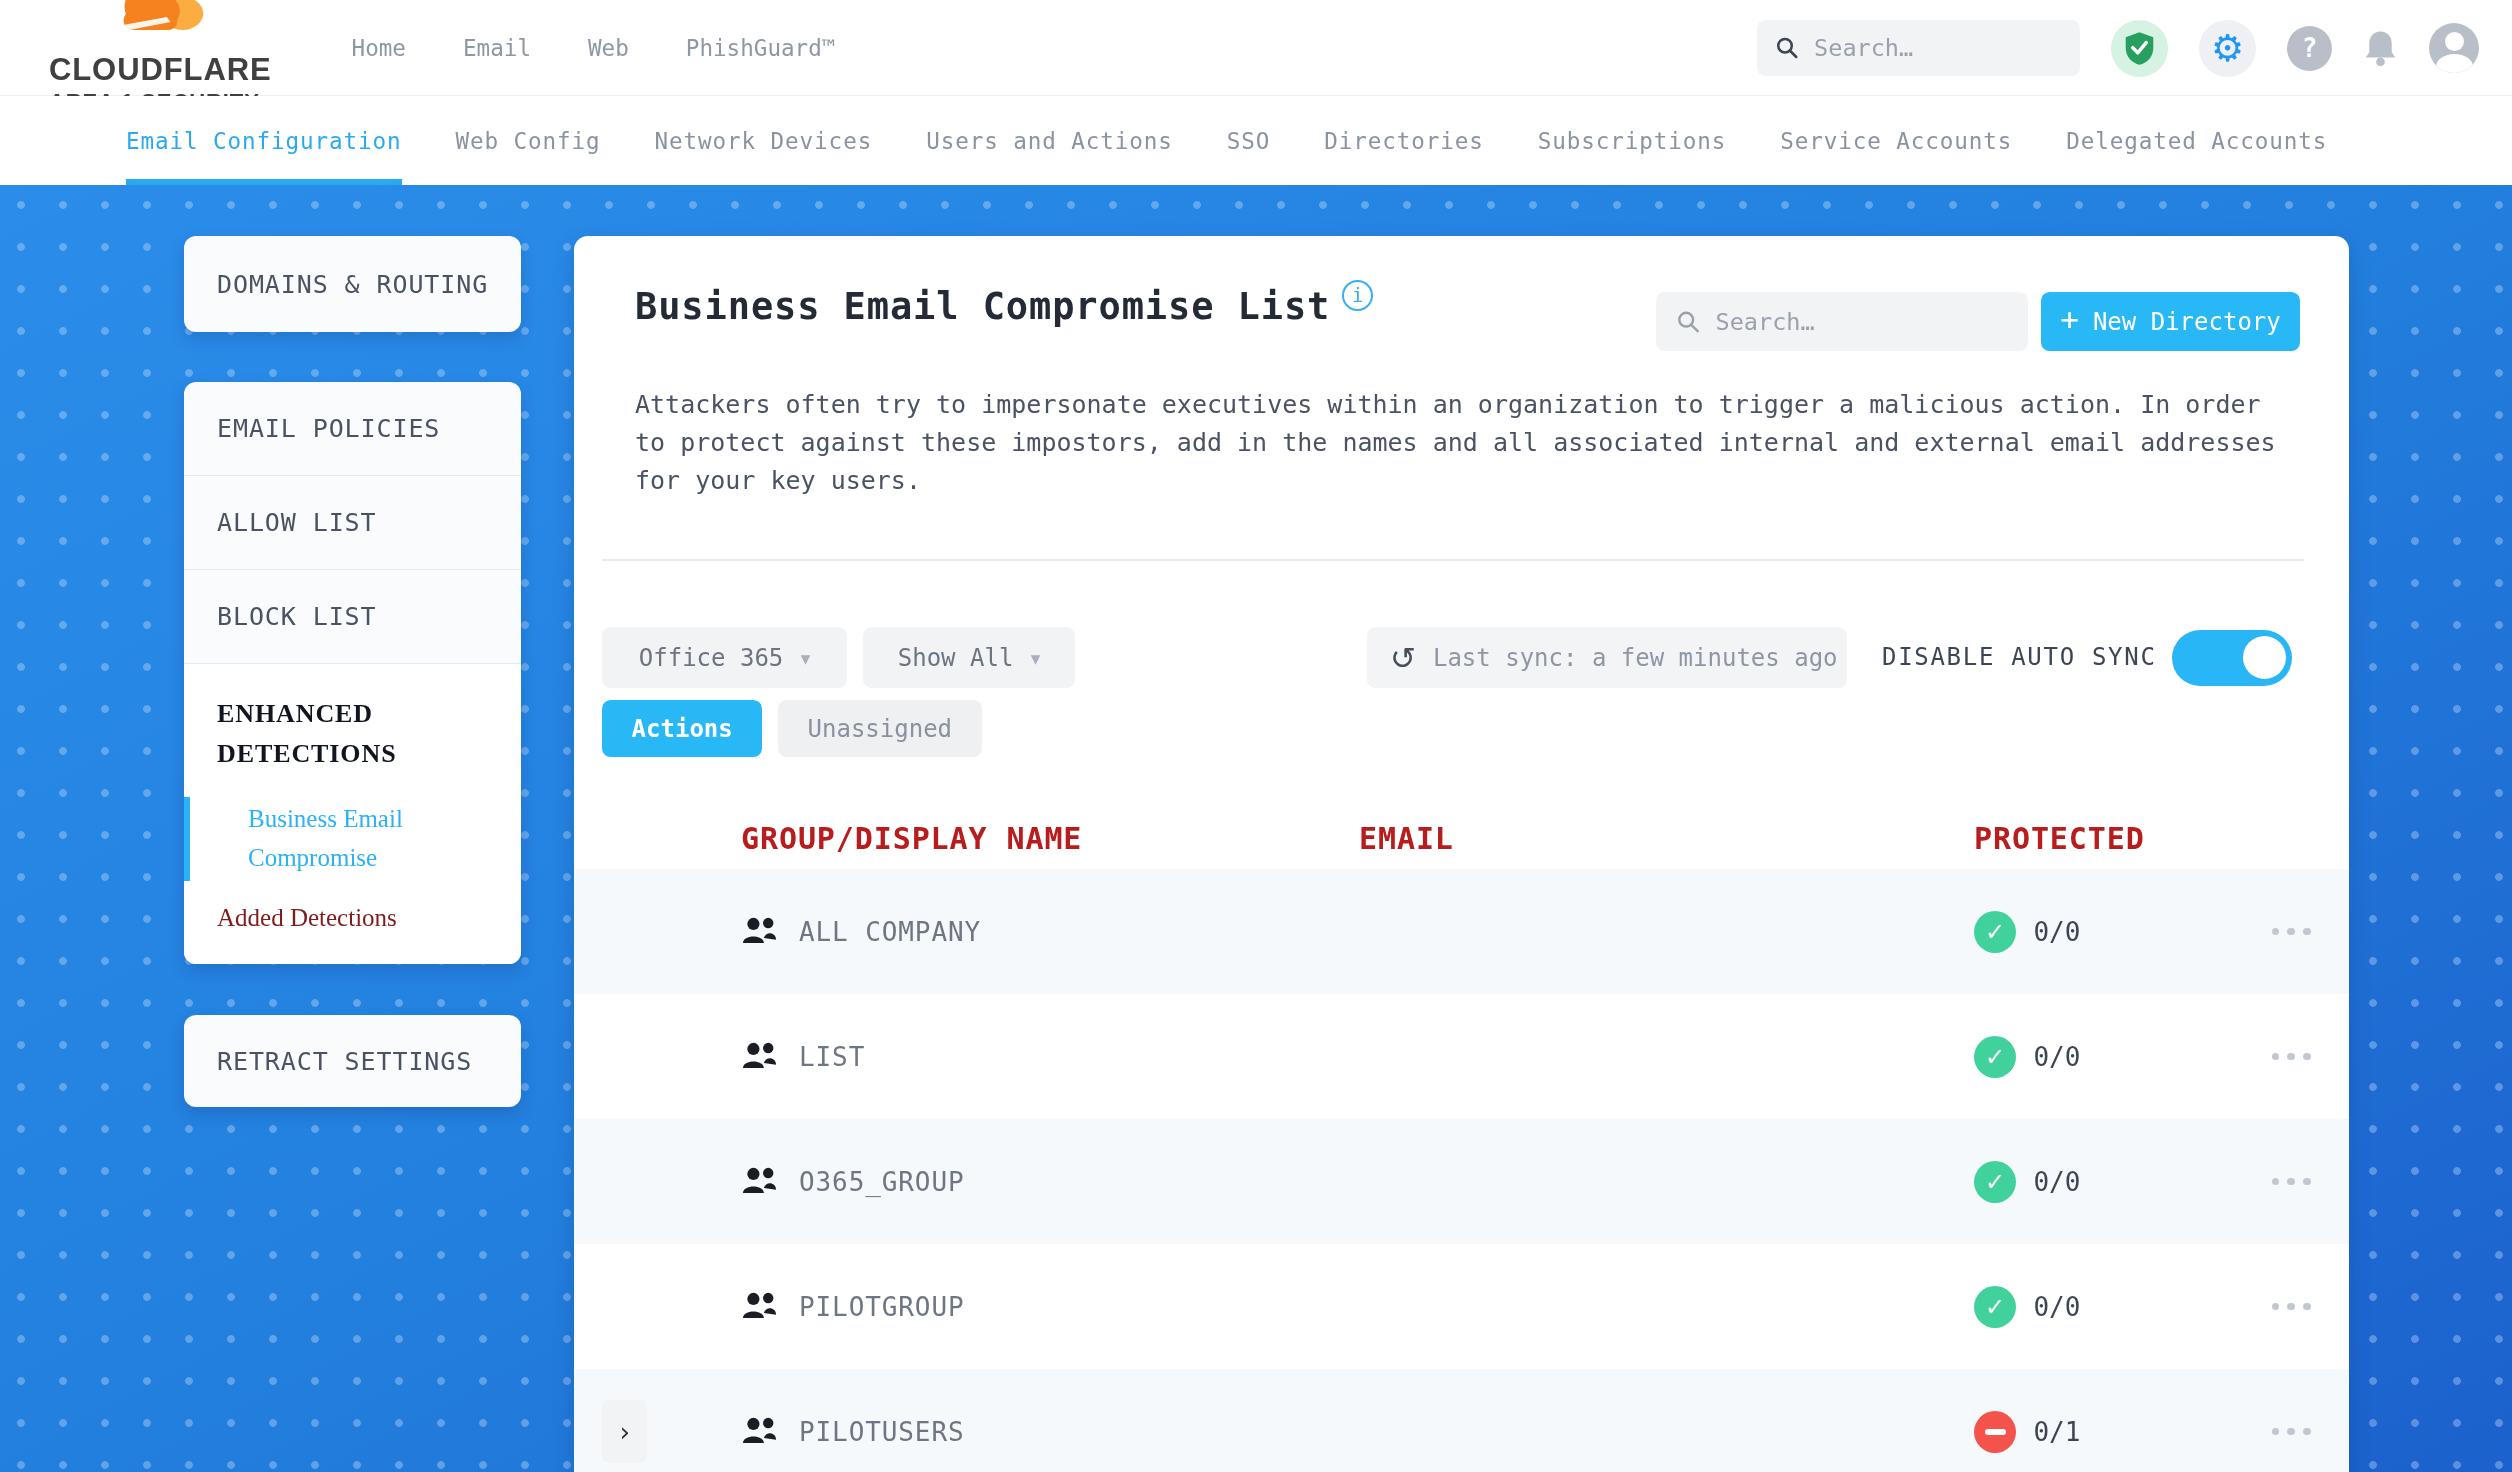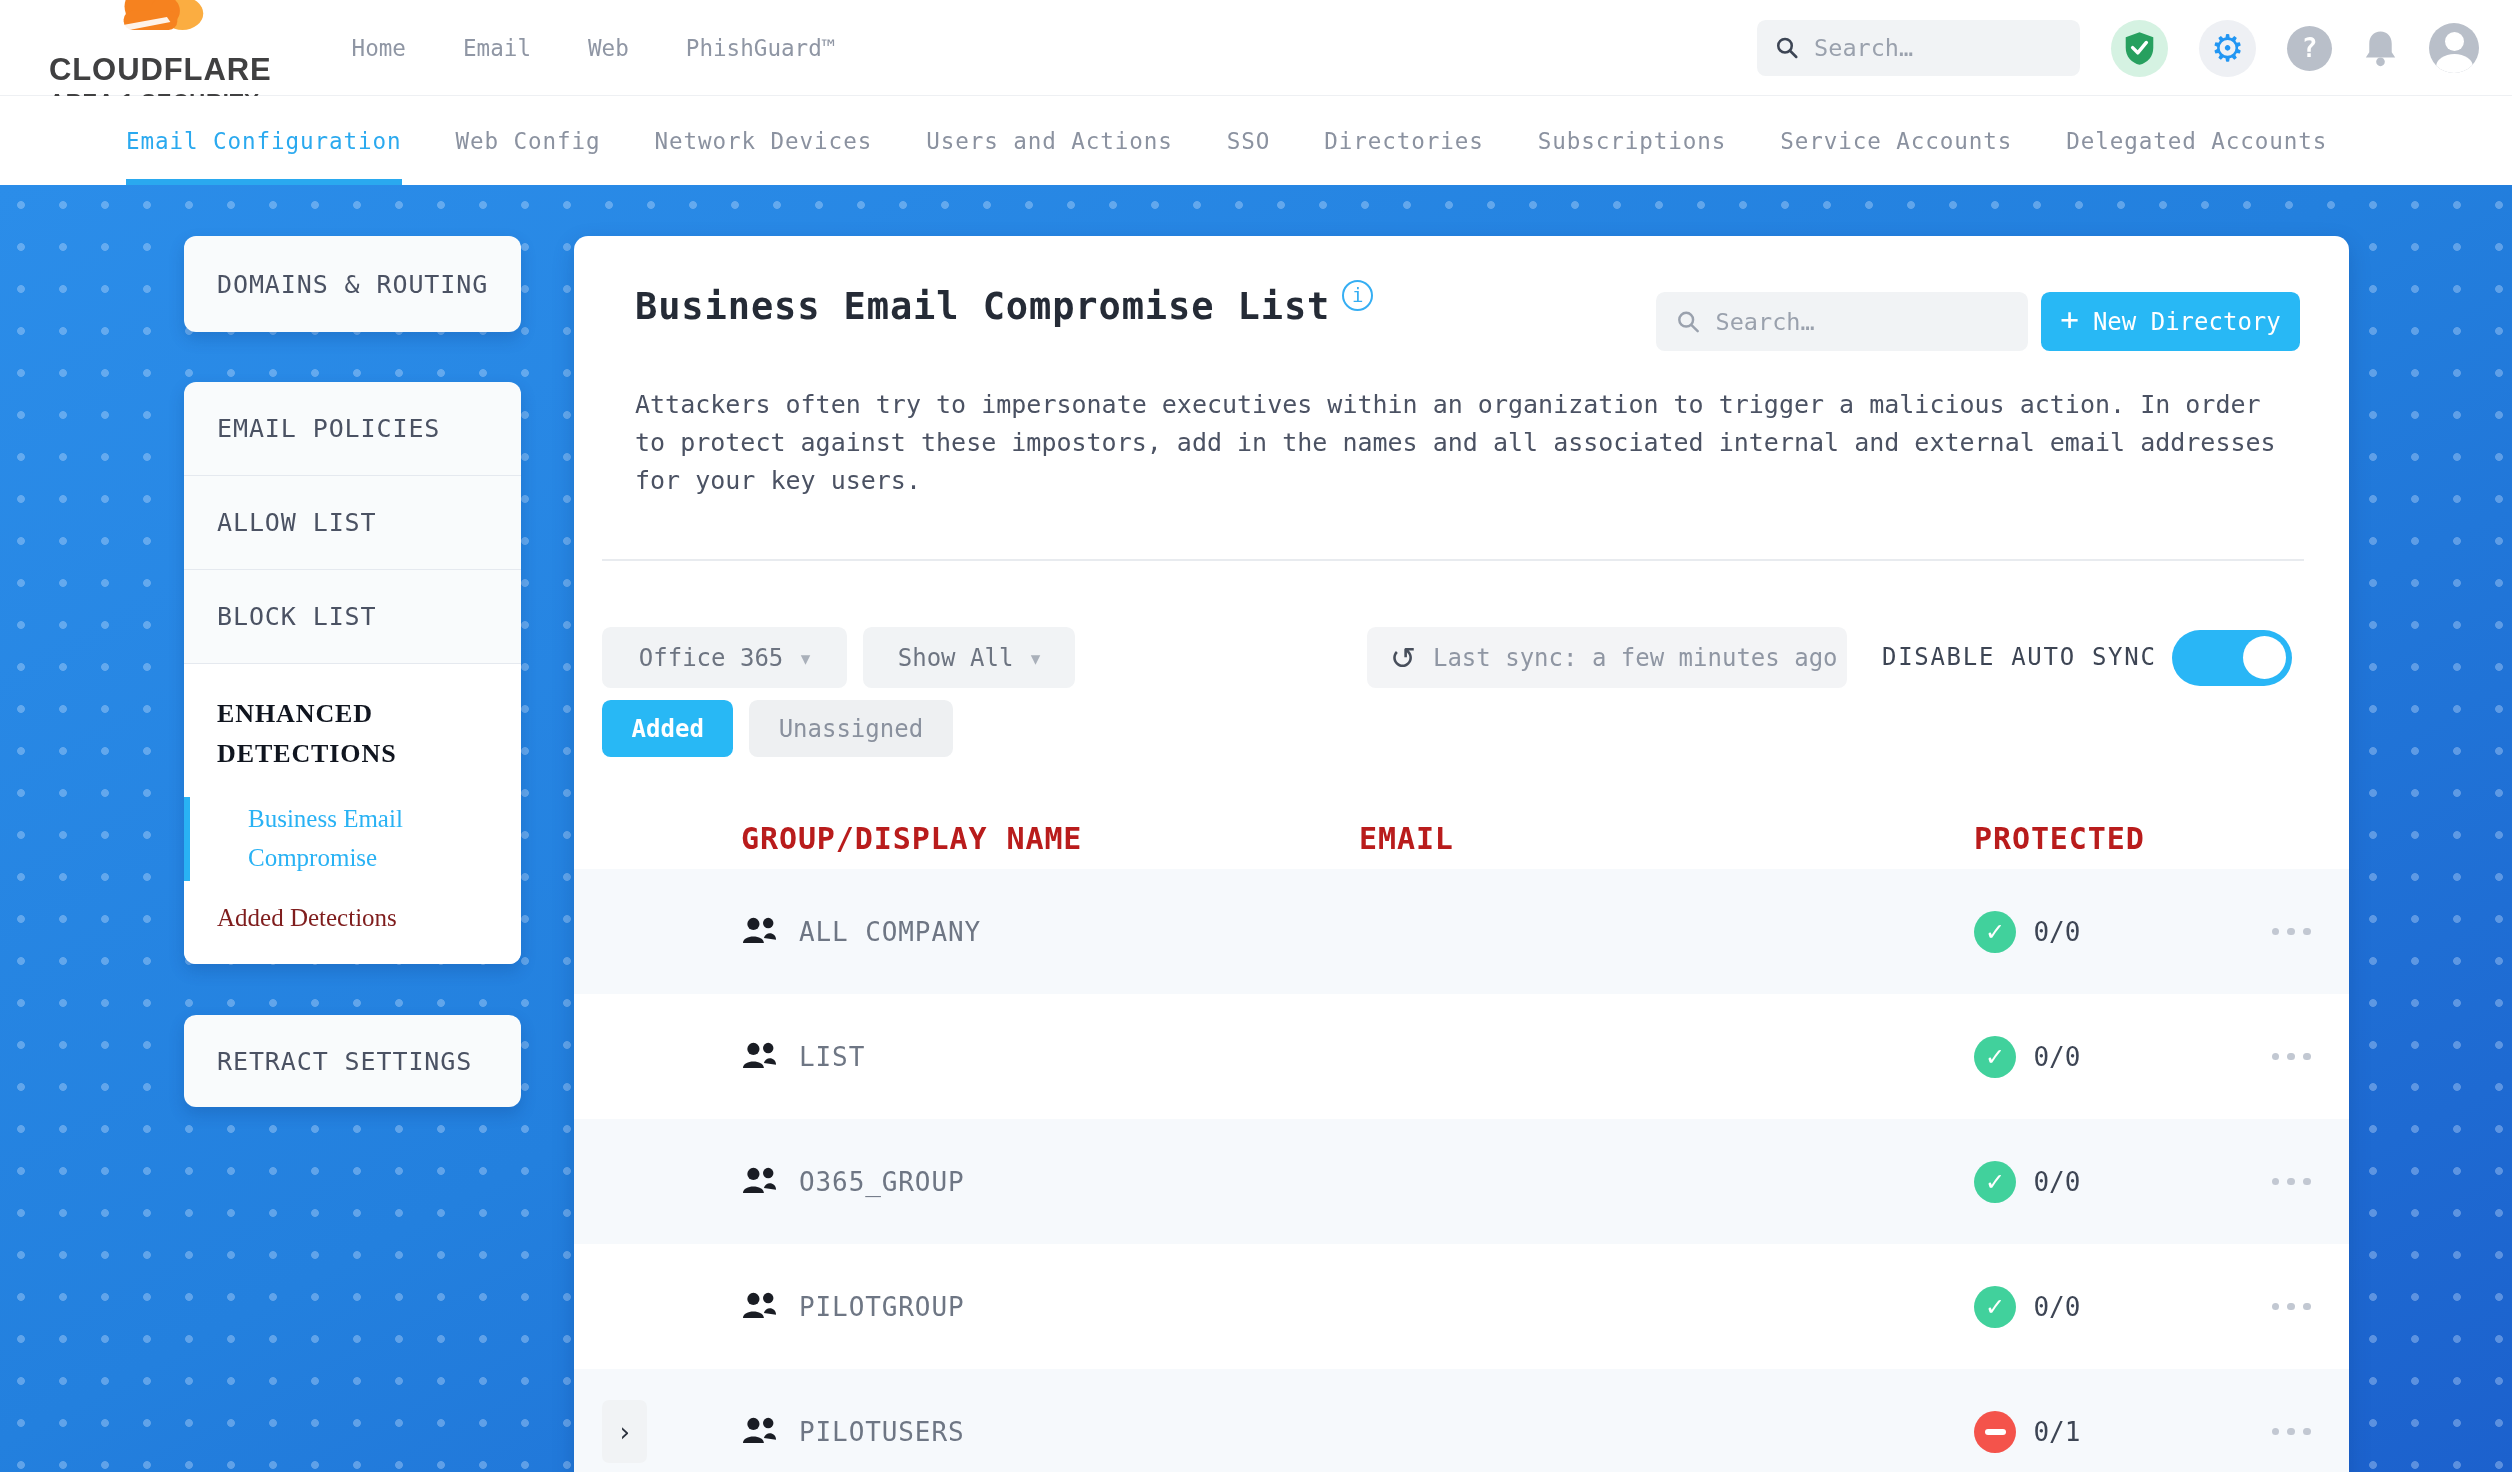--- a/index.html
+++ b/index.html
@@ -320,21 +320,21 @@
         <span class="sync-icon">↻</span>
         <span>Last sync: a few minutes ago</span>
       </div>
       <div class="autosync-label">DISABLE AUTO SYNC</div>
       <div class="toggle">
         <div class="knob"></div>
       </div>
     </div>
 
     <div class="tab-row">
-      <div class="tab-pill active">Added</div>
+      <div class="tab-pill active">Actions</div>
       <div class="tab-pill inactive">Unassigned</div>
     </div>
 
     <div class="table">
       <div class="thead">
         <div class="th th-name">GROUP/DISPLAY NAME</div>
         <div class="th th-email">EMAIL</div>
         <div class="th th-prot">PROTECTED</div>
       </div>
 

